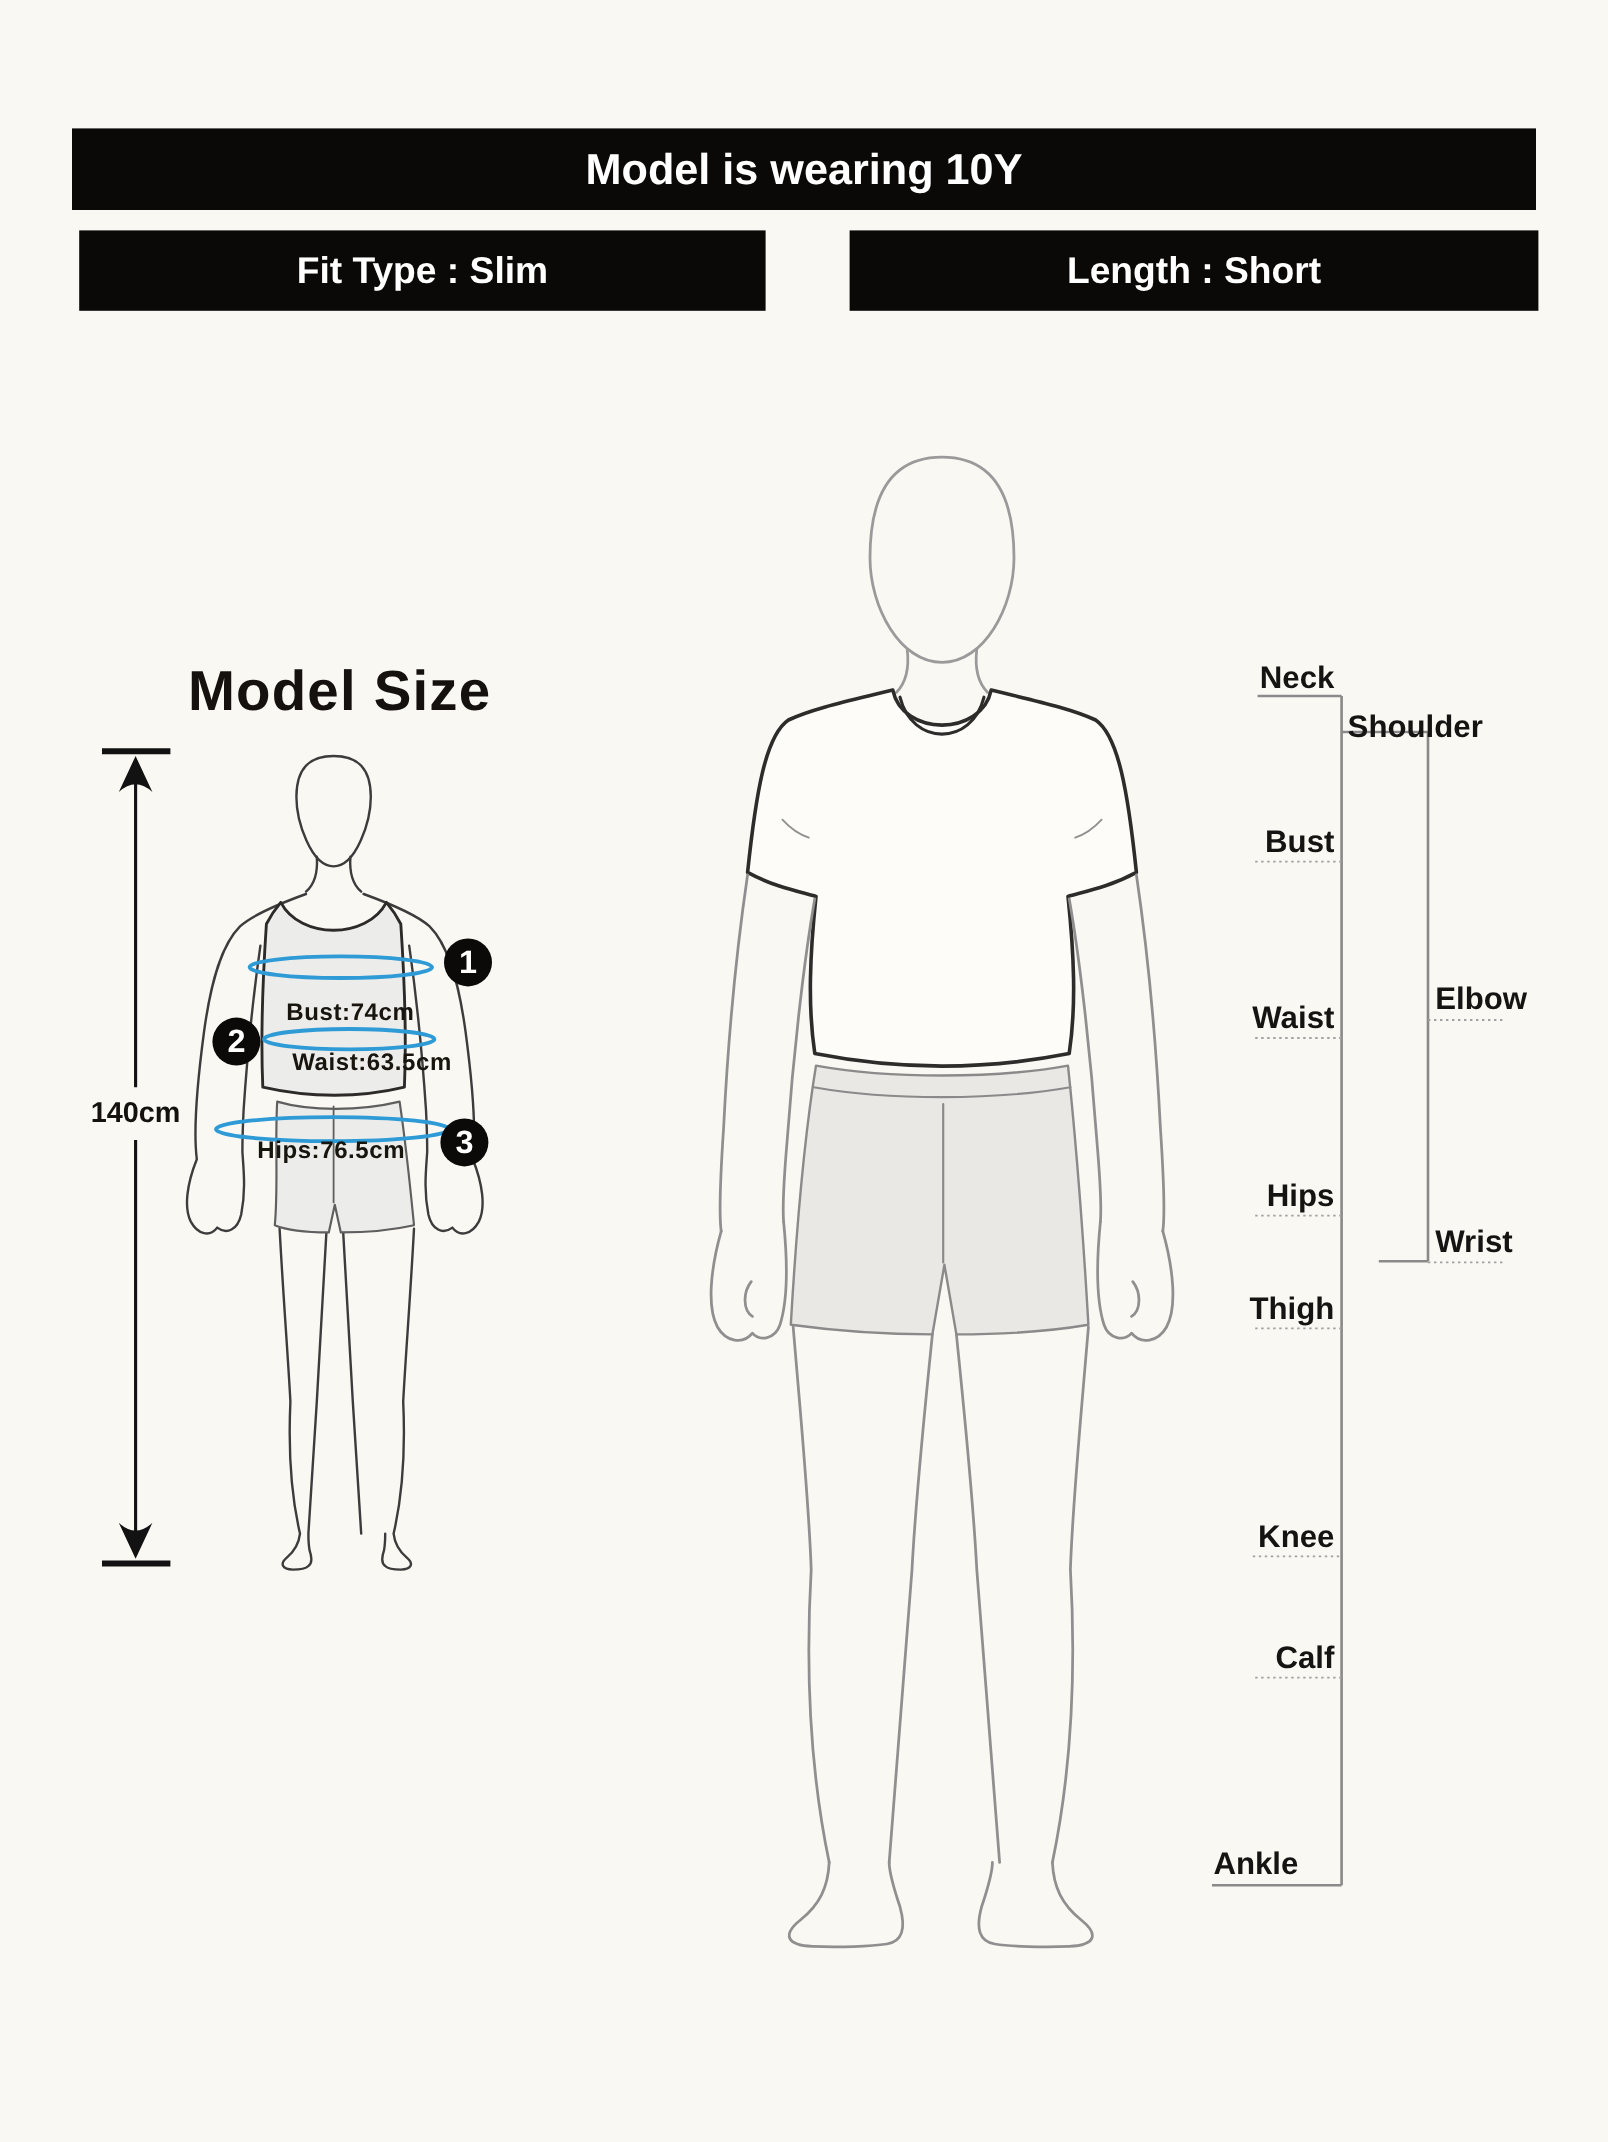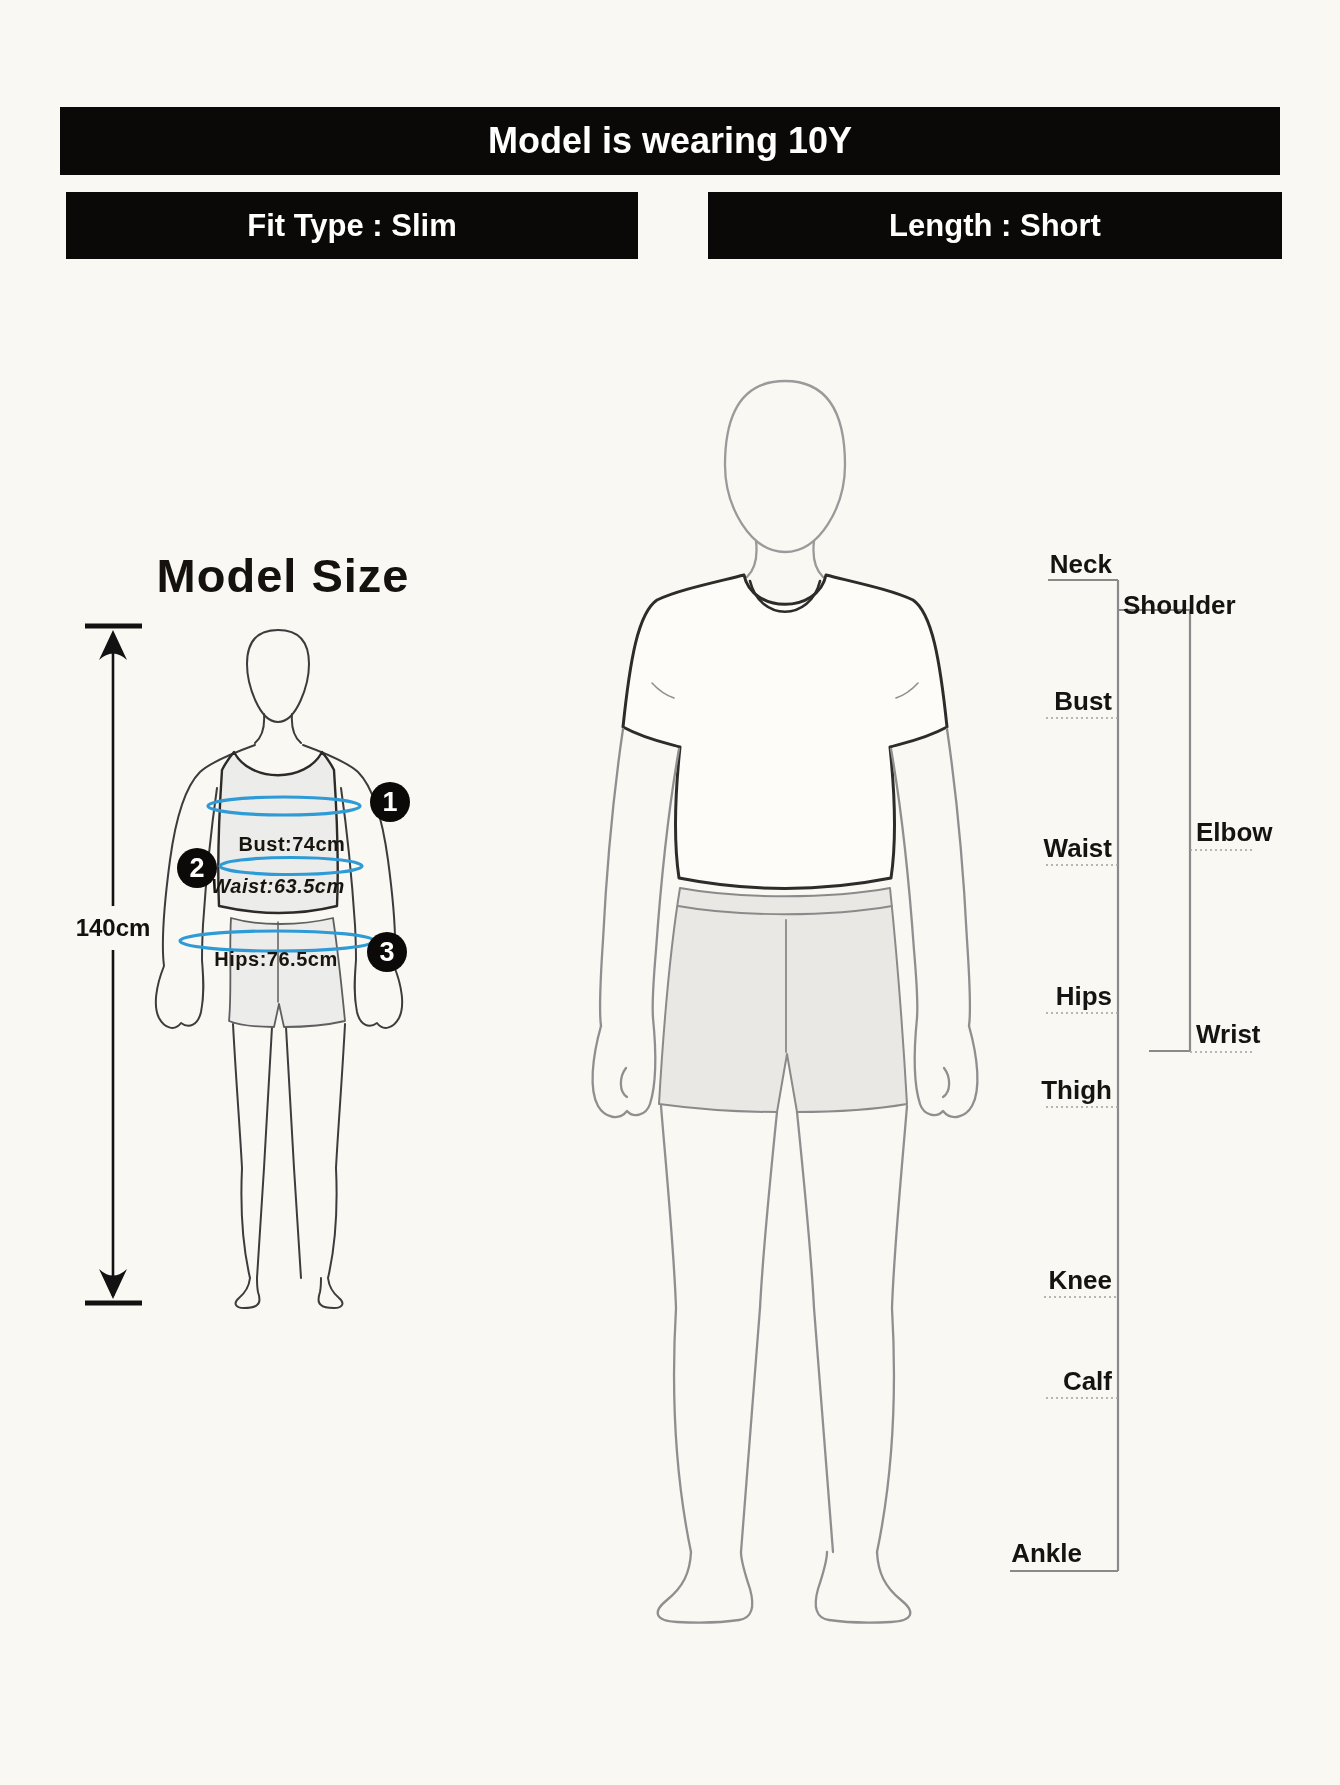--- a/index.html
+++ b/index.html
@@ -13,21 +13,21 @@
   .banner-length{left:708px;top:192px;width:574px;height:67px;font-size:31px;}
   .model-size-title{position:absolute;left:118px;top:548px;width:330px;text-align:center;
           font-size:47px;font-weight:700;color:#14110e;letter-spacing:1px;}
   .height-label{position:absolute;left:48px;top:914px;width:130px;text-align:center;
           font-size:24px;font-weight:700;color:#14110e;}
   .m-circle{position:absolute;width:40px;height:40px;border-radius:50%;background:#0c0a09;
           color:#ffffff;font-size:27px;font-weight:700;text-align:center;line-height:40px;}
   .c1{left:370px;top:782px;} .c2{left:177px;top:848px;} .c3{left:367px;top:932px;}
   .m-label{position:absolute;width:160px;text-align:center;font-size:20px;font-weight:700;
           color:#18150f;letter-spacing:0.5px;}
-  .l1{left:212px;top:809px;margin-top:24px;} .l2{left:198px;top:875px;font-style:italic;} .l3{left:196px;top:948px;}
+  .l1{left:212px;top:809px;margin-top:24px;} .l2{left:230px;top:875px;} .l3{left:196px;top:948px;}
   .body-label{position:absolute;font-size:26px;font-weight:700;color:#161412;white-space:nowrap;}
   .bl-left{width:150px;text-align:right;right:228px;}
   .bl-neck{top:549px;} .bl-bust{top:686px;} .bl-waist{top:833px;} .bl-hips{top:981px;}
   .bl-thigh{top:1075px;} .bl-knee{top:1265px;} .bl-calf{top:1366px;}
   .bl-ankle{width:150px;text-align:right;right:258px;top:1538px;}
   .bl-shoulder{left:1123px;top:578px;margin-top:12px;} .bl-elbow{left:1196px;top:817px;} .bl-wrist{left:1196px;top:1019px;}
 </style>
 </head>
 <body>
 

